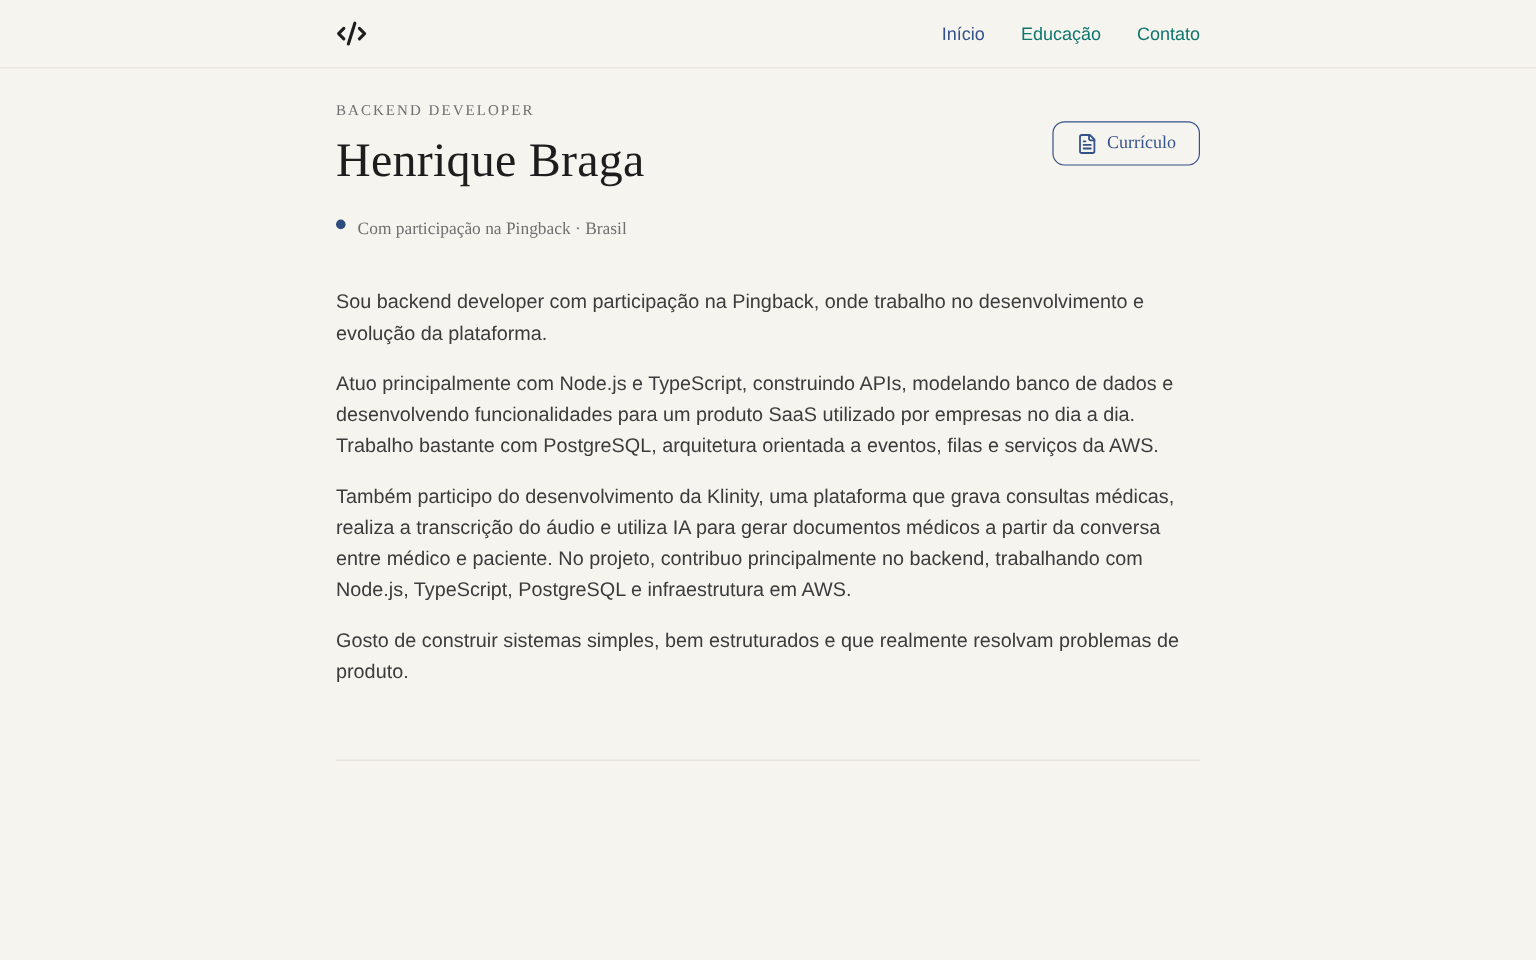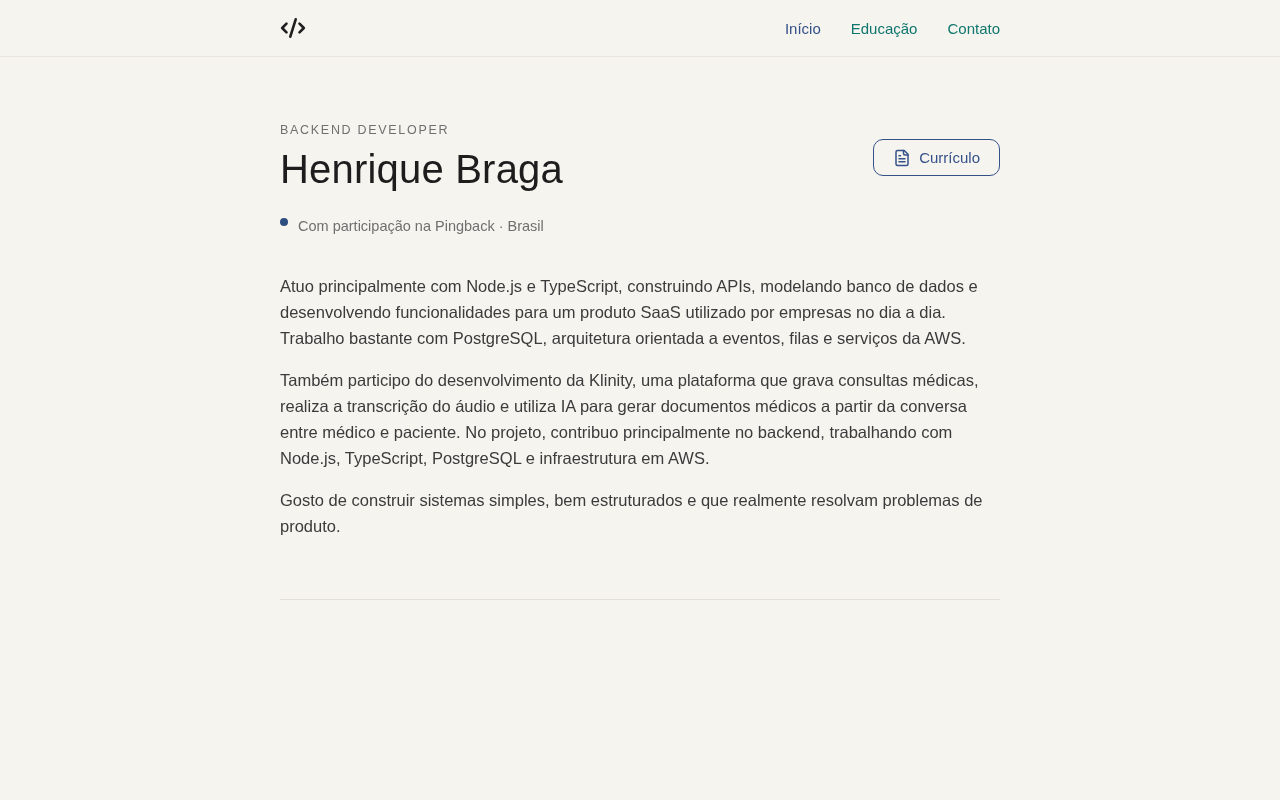--- a/index.html
+++ b/index.html
@@ -37,24 +37,25 @@
     align-items: center;
     gap: 30px;
     font-size: 15px;
   }
   .nav-link { color: #0f766e; text-decoration: none; cursor: pointer; }
   .nav-link.active { color: #35518a; }
   
   .container { width: 720px; margin: 0 auto; }
   
   .hero {
-    margin-top: 66px;
+    margin-top: 28px;
     display: flex;
     justify-content: space-between;
     align-items: flex-start;
+    font-family: Liberation Serif, serif;
   }
   .role-label, .section-label {
     font-size: 12.5px;
     letter-spacing: 1.7px;
     color: #6f6f6f;
     text-transform: uppercase;
   }
   h1.name {
     margin-top: 10px;
     font-size: 40px;
@@ -172,20 +173,21 @@
           <path d="M10 9H8"></path>
           <path d="M16 13H8"></path>
           <path d="M16 17H8"></path>
         </svg>
       </span>
       <span>Currículo</span>
     </button>
   </section>
 
   <section class="about">
+    <p>Sou backend developer com participação na Pingback, onde trabalho no desenvolvimento e evolução da plataforma.</p>
     <p>Atuo principalmente com Node.js e TypeScript, construindo APIs, modelando banco de dados e desenvolvendo funcionalidades para um produto SaaS utilizado por empresas no dia a dia. Trabalho bastante com PostgreSQL, arquitetura orientada a eventos, filas e serviços da AWS.</p>
     <p>Também participo do desenvolvimento da Klinity, uma plataforma que grava consultas médicas, realiza a transcrição do áudio e utiliza IA para gerar documentos médicos a partir da conversa entre médico e paciente. No projeto, contribuo principalmente no backend, trabalhando com Node.js, TypeScript, PostgreSQL e infraestrutura em AWS.</p>
     <p>Gosto de construir sistemas simples, bem estruturados e que realmente resolvam problemas de produto.</p>
   </section>
 
   <hr class="divider">
 
   <section class="stack-section">
   </section>
 

